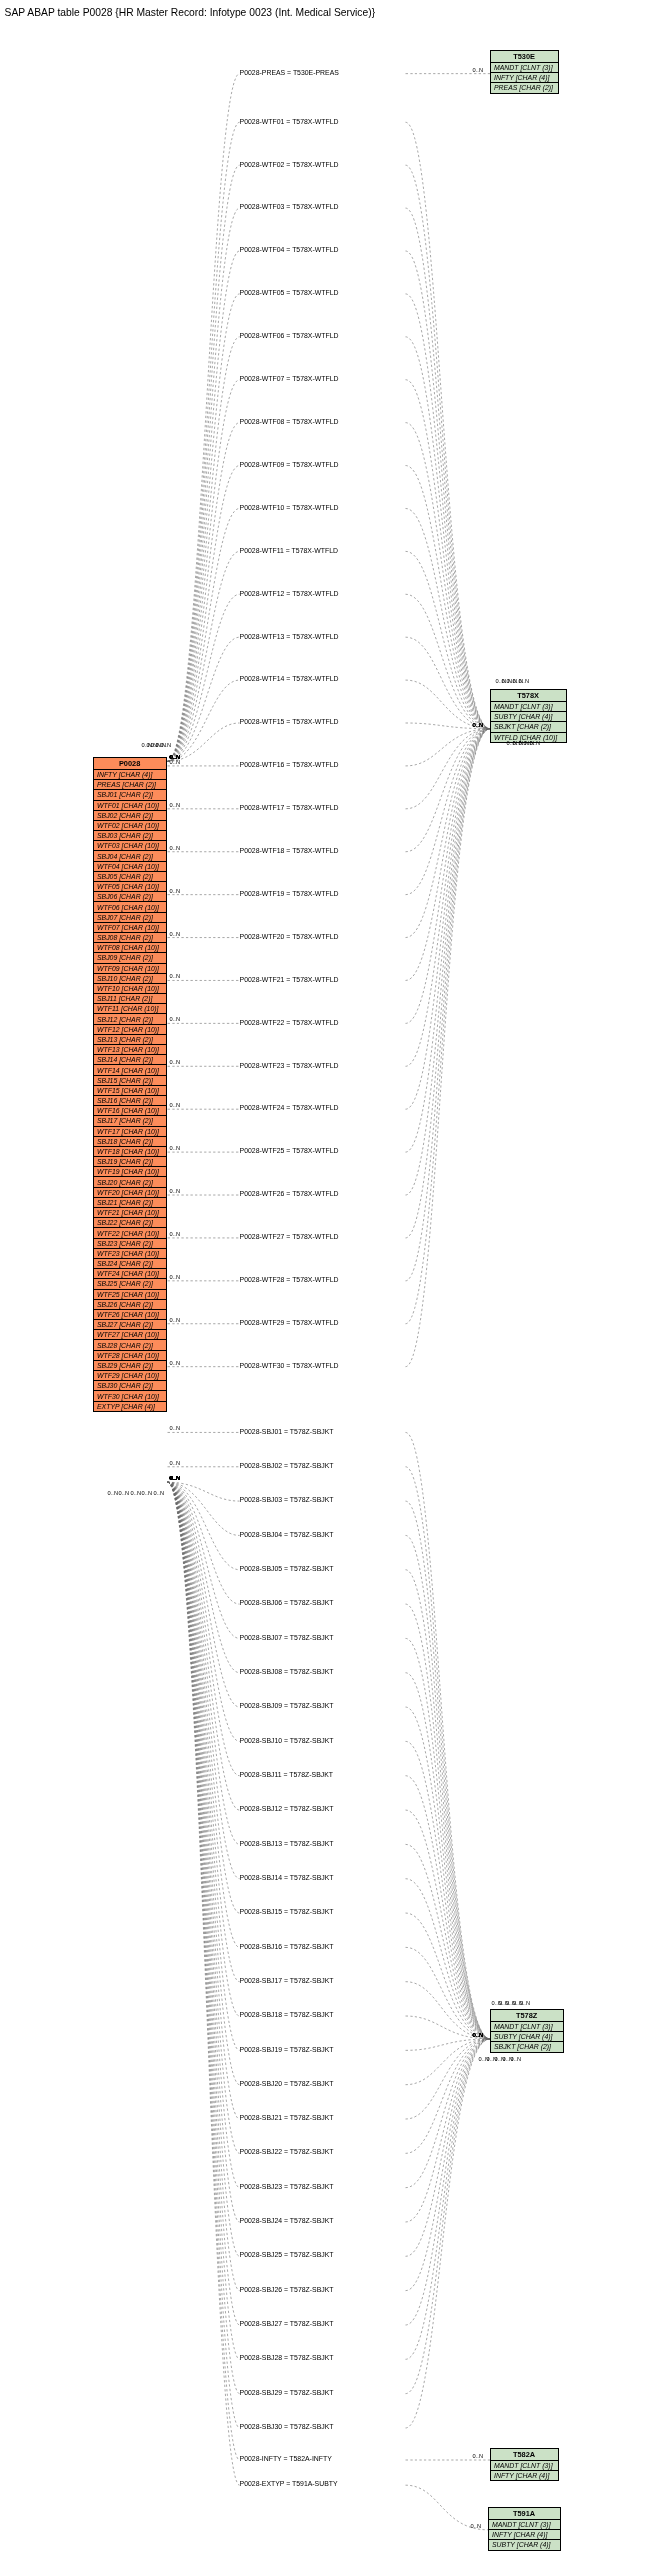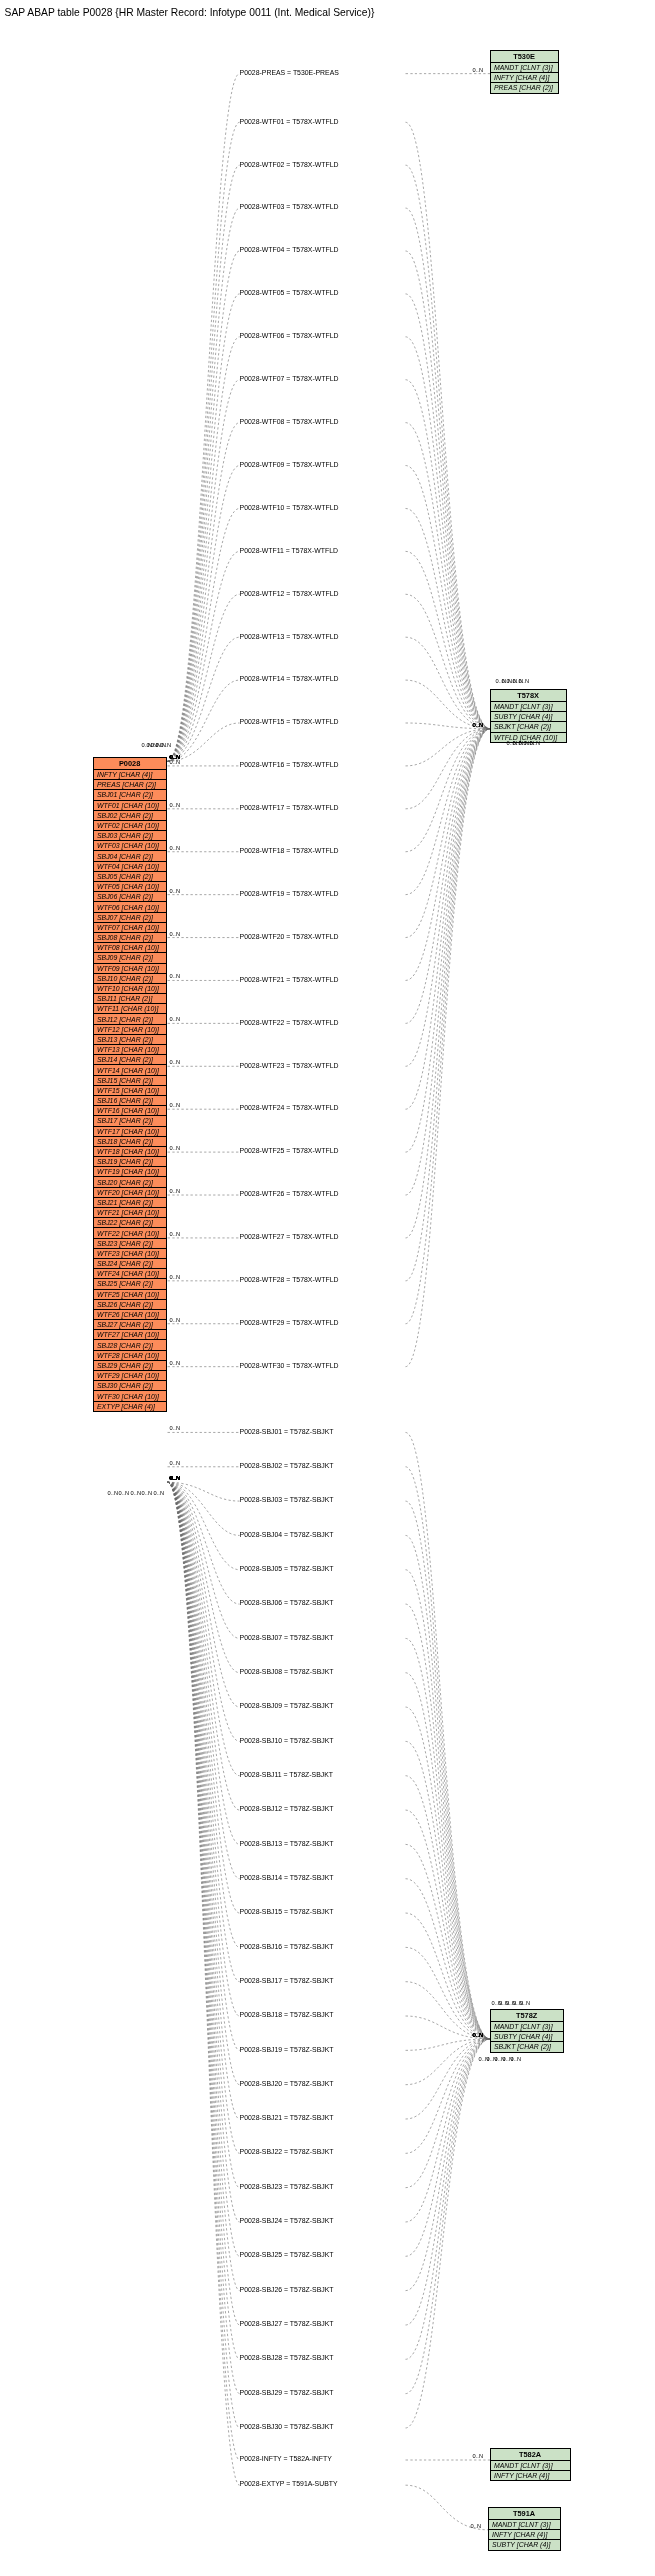--- a/index.html
+++ b/index.html
@@ -8,29 +8,29 @@
 .canvas{position:relative;width:646px;height:2546px;}
 svg{position:absolute;top:0;left:0;pointer-events:none;}
 .tbl{position:absolute;border:0.6px solid #000;display:flex;flex-direction:column;}
 .tbl .title{font-weight:700;text-align:center;border-bottom:0.6px solid #000;padding:1.1px 4.6px;font-size:7.4px;}
 .tbl .row{font-style:italic;border-bottom:0.6px solid #000;padding:1.1px 3.4px;font-size:6.9px;white-space:nowrap;}
 .tbl .row:last-child{border-bottom:none;}
 .p0028{background:#fc8c5a;left:88px;top:732px;width:74px;}
 .t530e{background:#cbe1c6;left:485px;top:25px;width:69px;}
 .t578x{background:#cbe1c6;left:485px;top:664px;width:77px;}
 .t578z{background:#cbe1c6;left:485px;top:1984px;width:74px;}
-.t582a{background:#cbe1c6;left:485px;top:2423px;width:81px;}
+.t582a{background:#cbe1c6;left:485px;top:2423px;width:69px;}
 .t591a{background:#cbe1c6;left:483px;top:2482px;width:73px;}
 .edge-label{position:absolute;font-size:6.9px;white-space:nowrap;}
 .card-tiny{position:absolute;font-size:5.7px;white-space:nowrap;}
 </style>
 </head>
 <body>
 
-<h1>SAP ABAP table P0028 {HR Master Record: Infotype 0011 (Int. Medical Service)}</h1>
+<h1>SAP ABAP table P0028 {HR Master Record: Infotype 0023 (Int. Medical Service)}</h1>
 
 <div class="canvas">
   <svg id="edges" width="646" height="2546" viewBox="0 0 1129 4450">
       <path d="M 284 1287 C 344 1287 360 85 410 85" fill="none" stroke="#666" stroke-width="1" stroke-dasharray="4 4"></path>
       <path d="M 700 85 C 760 85 768 85 848 85" fill="none" stroke="#666" stroke-width="1" stroke-dasharray="4 4"></path>
       <path d="M 284 1287 C 344 1287 360 170 410 170" fill="none" stroke="#666" stroke-width="1" stroke-dasharray="4 4"></path>
       <path d="M 700 170 C 760 170 768 1230 848 1230" fill="none" stroke="#666" stroke-width="1" stroke-dasharray="4 4"></path>
       <path d="M 284 1287 C 344 1287 360 245 410 245" fill="none" stroke="#666" stroke-width="1" stroke-dasharray="4 4"></path>
       <path d="M 700 245 C 760 245 768 1230 848 1230" fill="none" stroke="#666" stroke-width="1" stroke-dasharray="4 4"></path>
       <path d="M 284 1287 C 344 1287 360 320 410 320" fill="none" stroke="#666" stroke-width="1" stroke-dasharray="4 4"></path>

